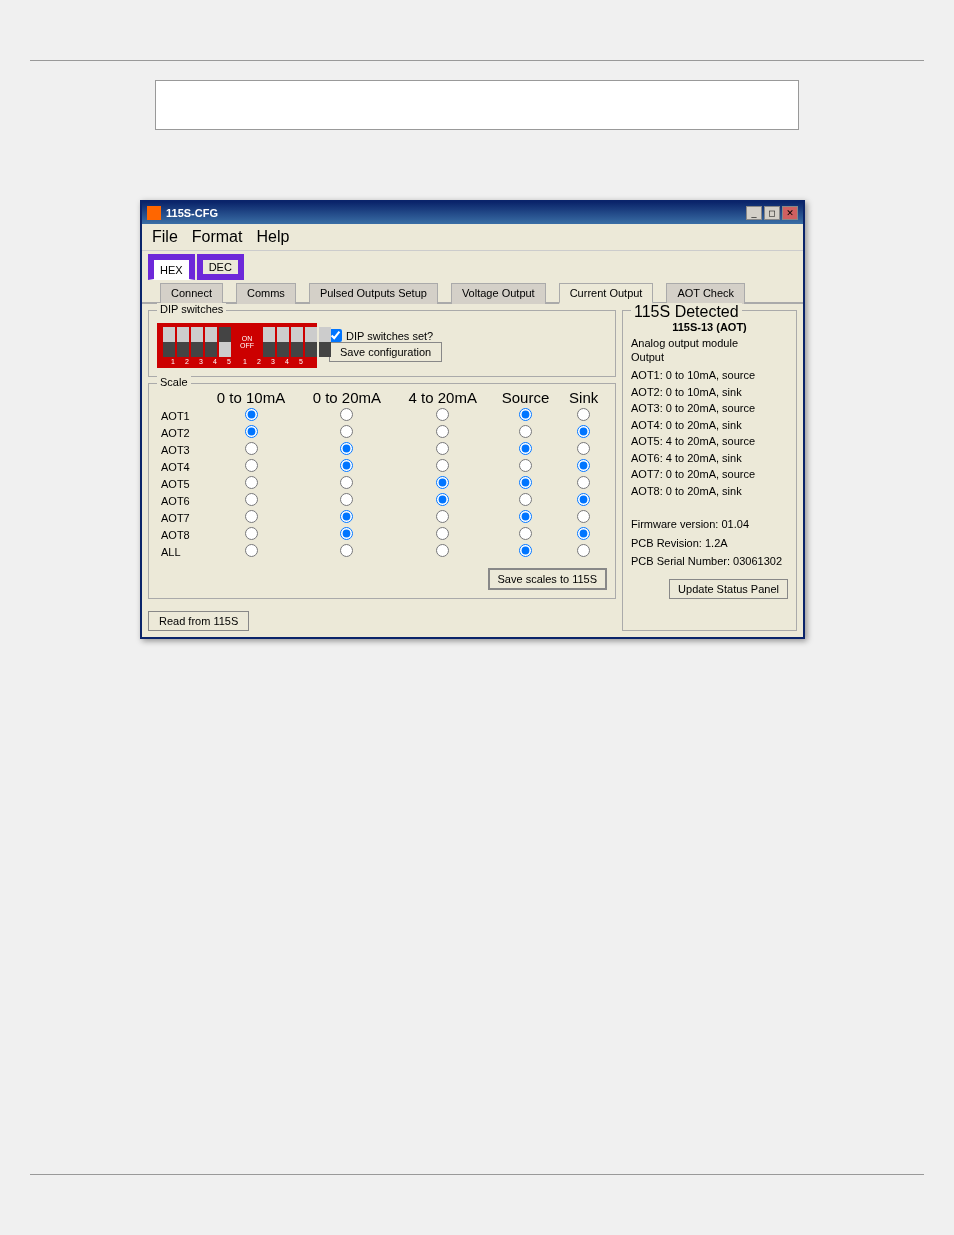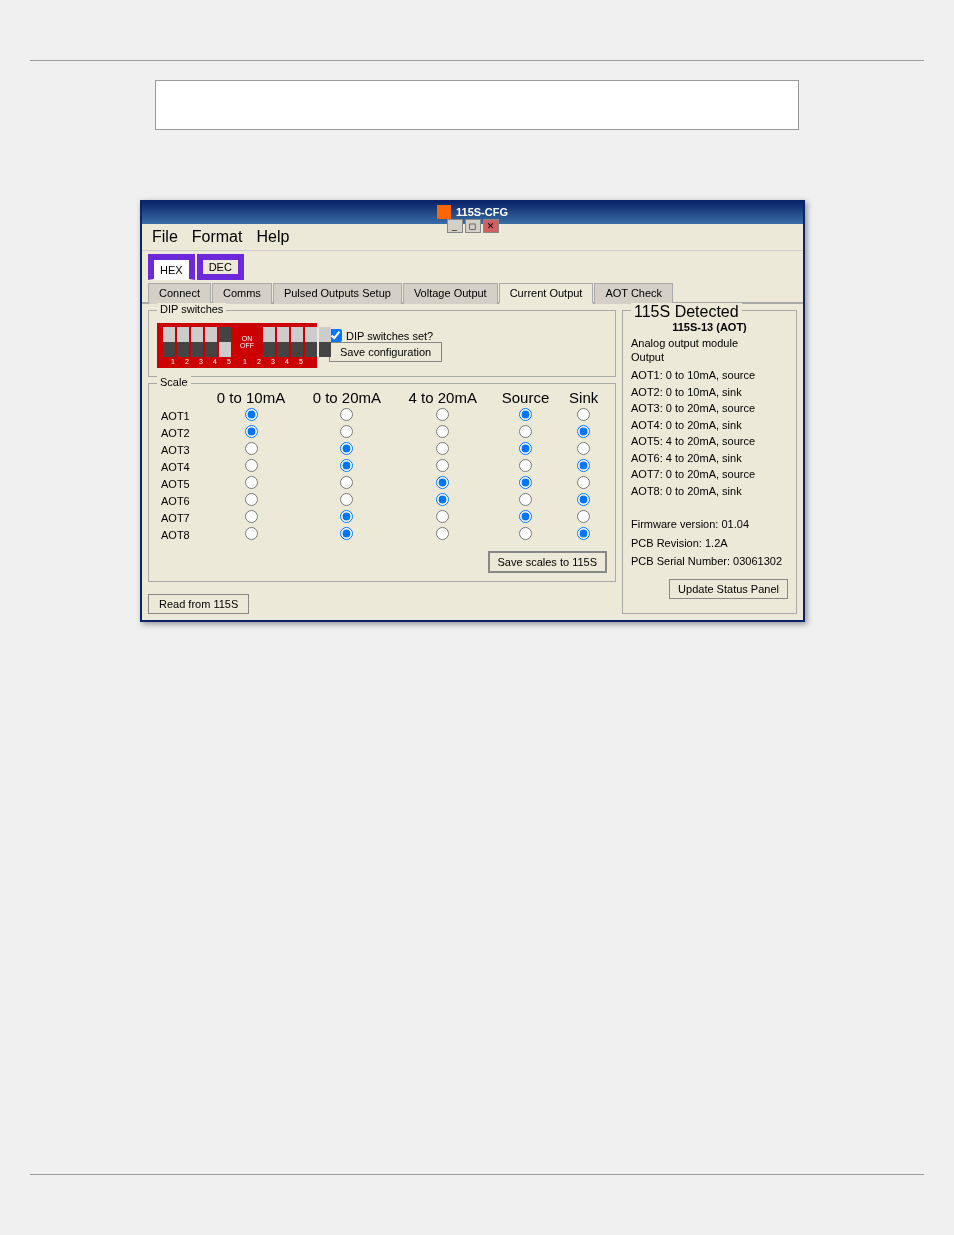--- a/index.html
+++ b/index.html
@@ -52,21 +52,20 @@
 
     
     .title-bar {
       background: linear-gradient(to bottom, #0a246a, #3a6ea5);
       color: white;
       display: flex;
       align-items: center;
       justify-content: space-between;
       padding: 3px 5px;
       height: 22px;
-      flex-direction: column;
     }
     .title-bar-left {
       display: flex;
       align-items: center;
       gap: 5px;
       font-size: 11px;
       font-weight: bold;
     }
     .title-icon {
       width: 14px;
@@ -132,20 +131,21 @@
       flex-wrap: wrap;
     }
     .tab {
       padding: 3px 10px;
       background: #d4d0c8;
       border: 1px solid #aaa;
       border-bottom: none;
       cursor: pointer;
       font-size: 11px;
       margin-bottom: -2px;
+      margin-left: 12px;
     }
     .tab.active {
       background: #ece9d8;
       border-bottom: 2px solid #ece9d8;
       font-weight: normal;
       z-index: 1;
     }
 
     
     .main-content {
@@ -522,20 +522,28 @@
 
             <tr>
               <td>AOT8</td>
               <td><input type="radio" name="scale-aot8" style=""></td>
               <td><input type="radio" name="scale-aot8" checked="" style=""></td>
               <td><input type="radio" name="scale-aot8" style=""></td>
               <td><input type="radio" name="ss-aot8" style=""></td>
               <td><input type="radio" name="ss-aot8" checked="" style=""></td>
             </tr>
 
+            <tr>
+              <td>ALL</td>
+              <td><input type="radio" name="scale-all" style=""></td>
+              <td><input type="radio" name="scale-all" style=""></td>
+              <td><input type="radio" name="scale-all" style=""></td>
+              <td><input type="radio" name="ss-all" checked="" style=""></td>
+              <td><input type="radio" name="ss-all" style=""></td>
+            </tr>
           </tbody>
         </table>
         <div style="display:flex; justify-content:flex-end; margin-top:4px;">
           <button class="save-scales-btn">Save scales to 115S</button>
         </div>
       </div>
 
       
       <button class="read-btn">Read from 115S</button>
 

